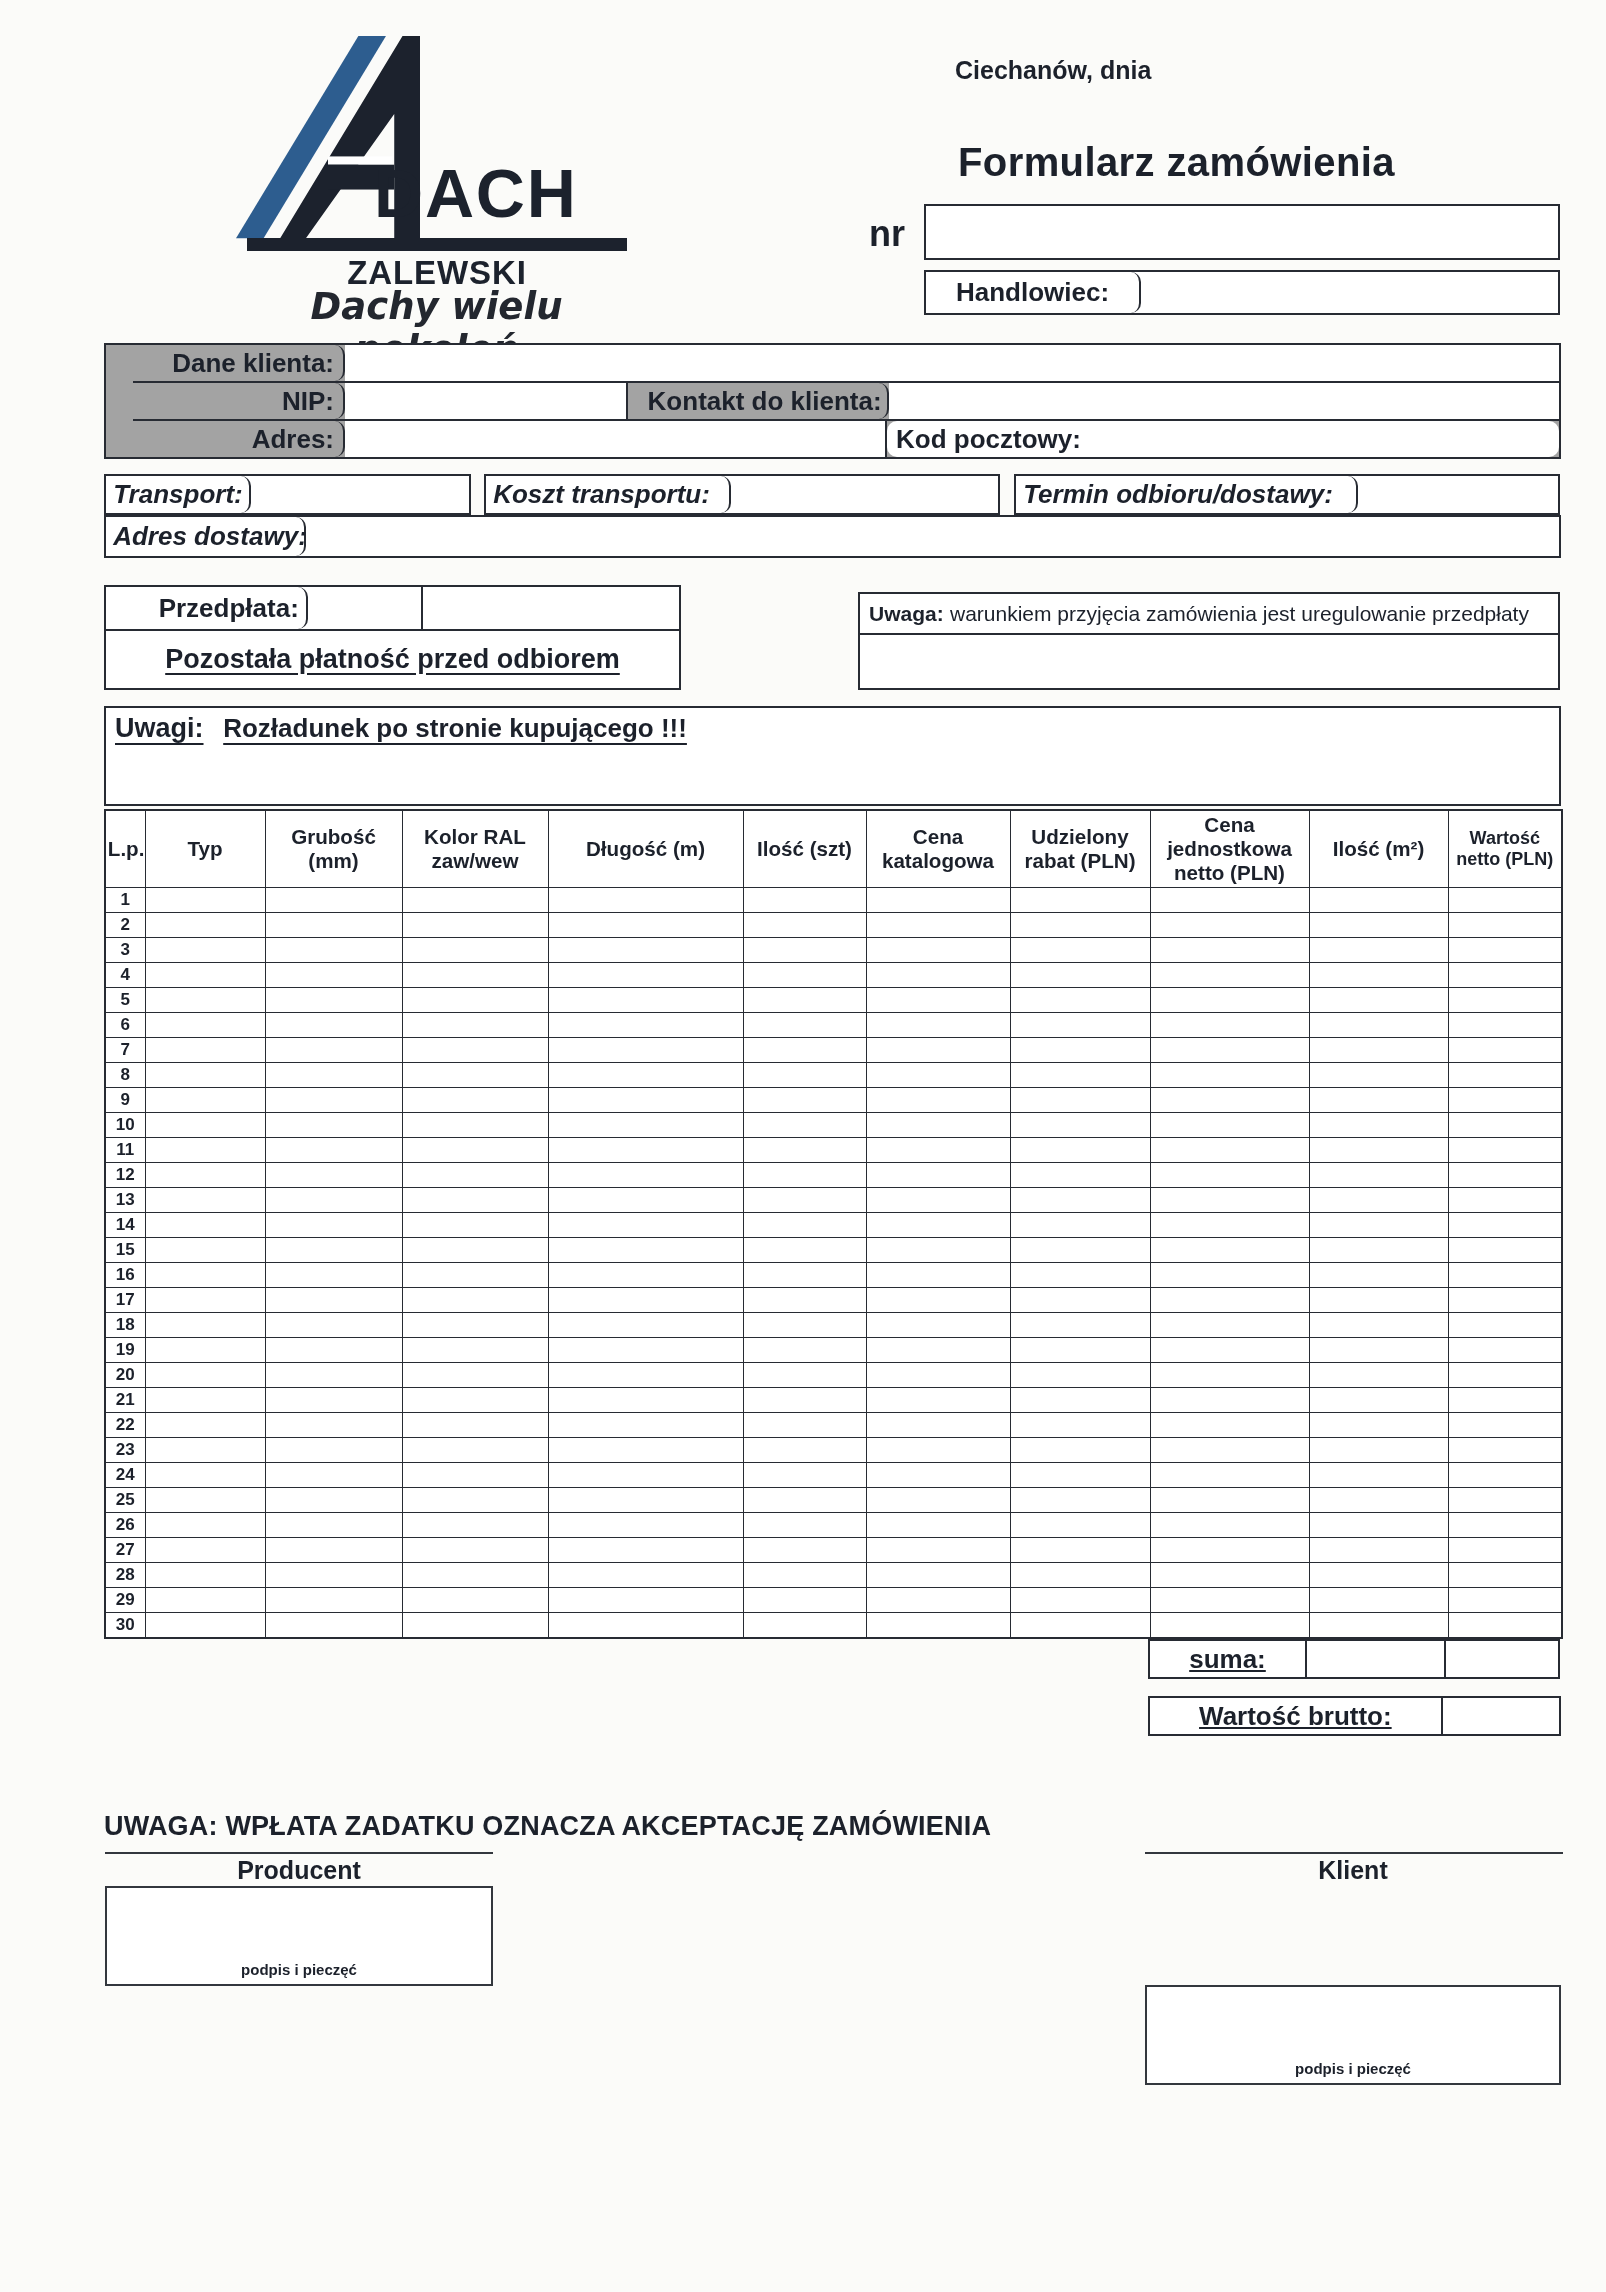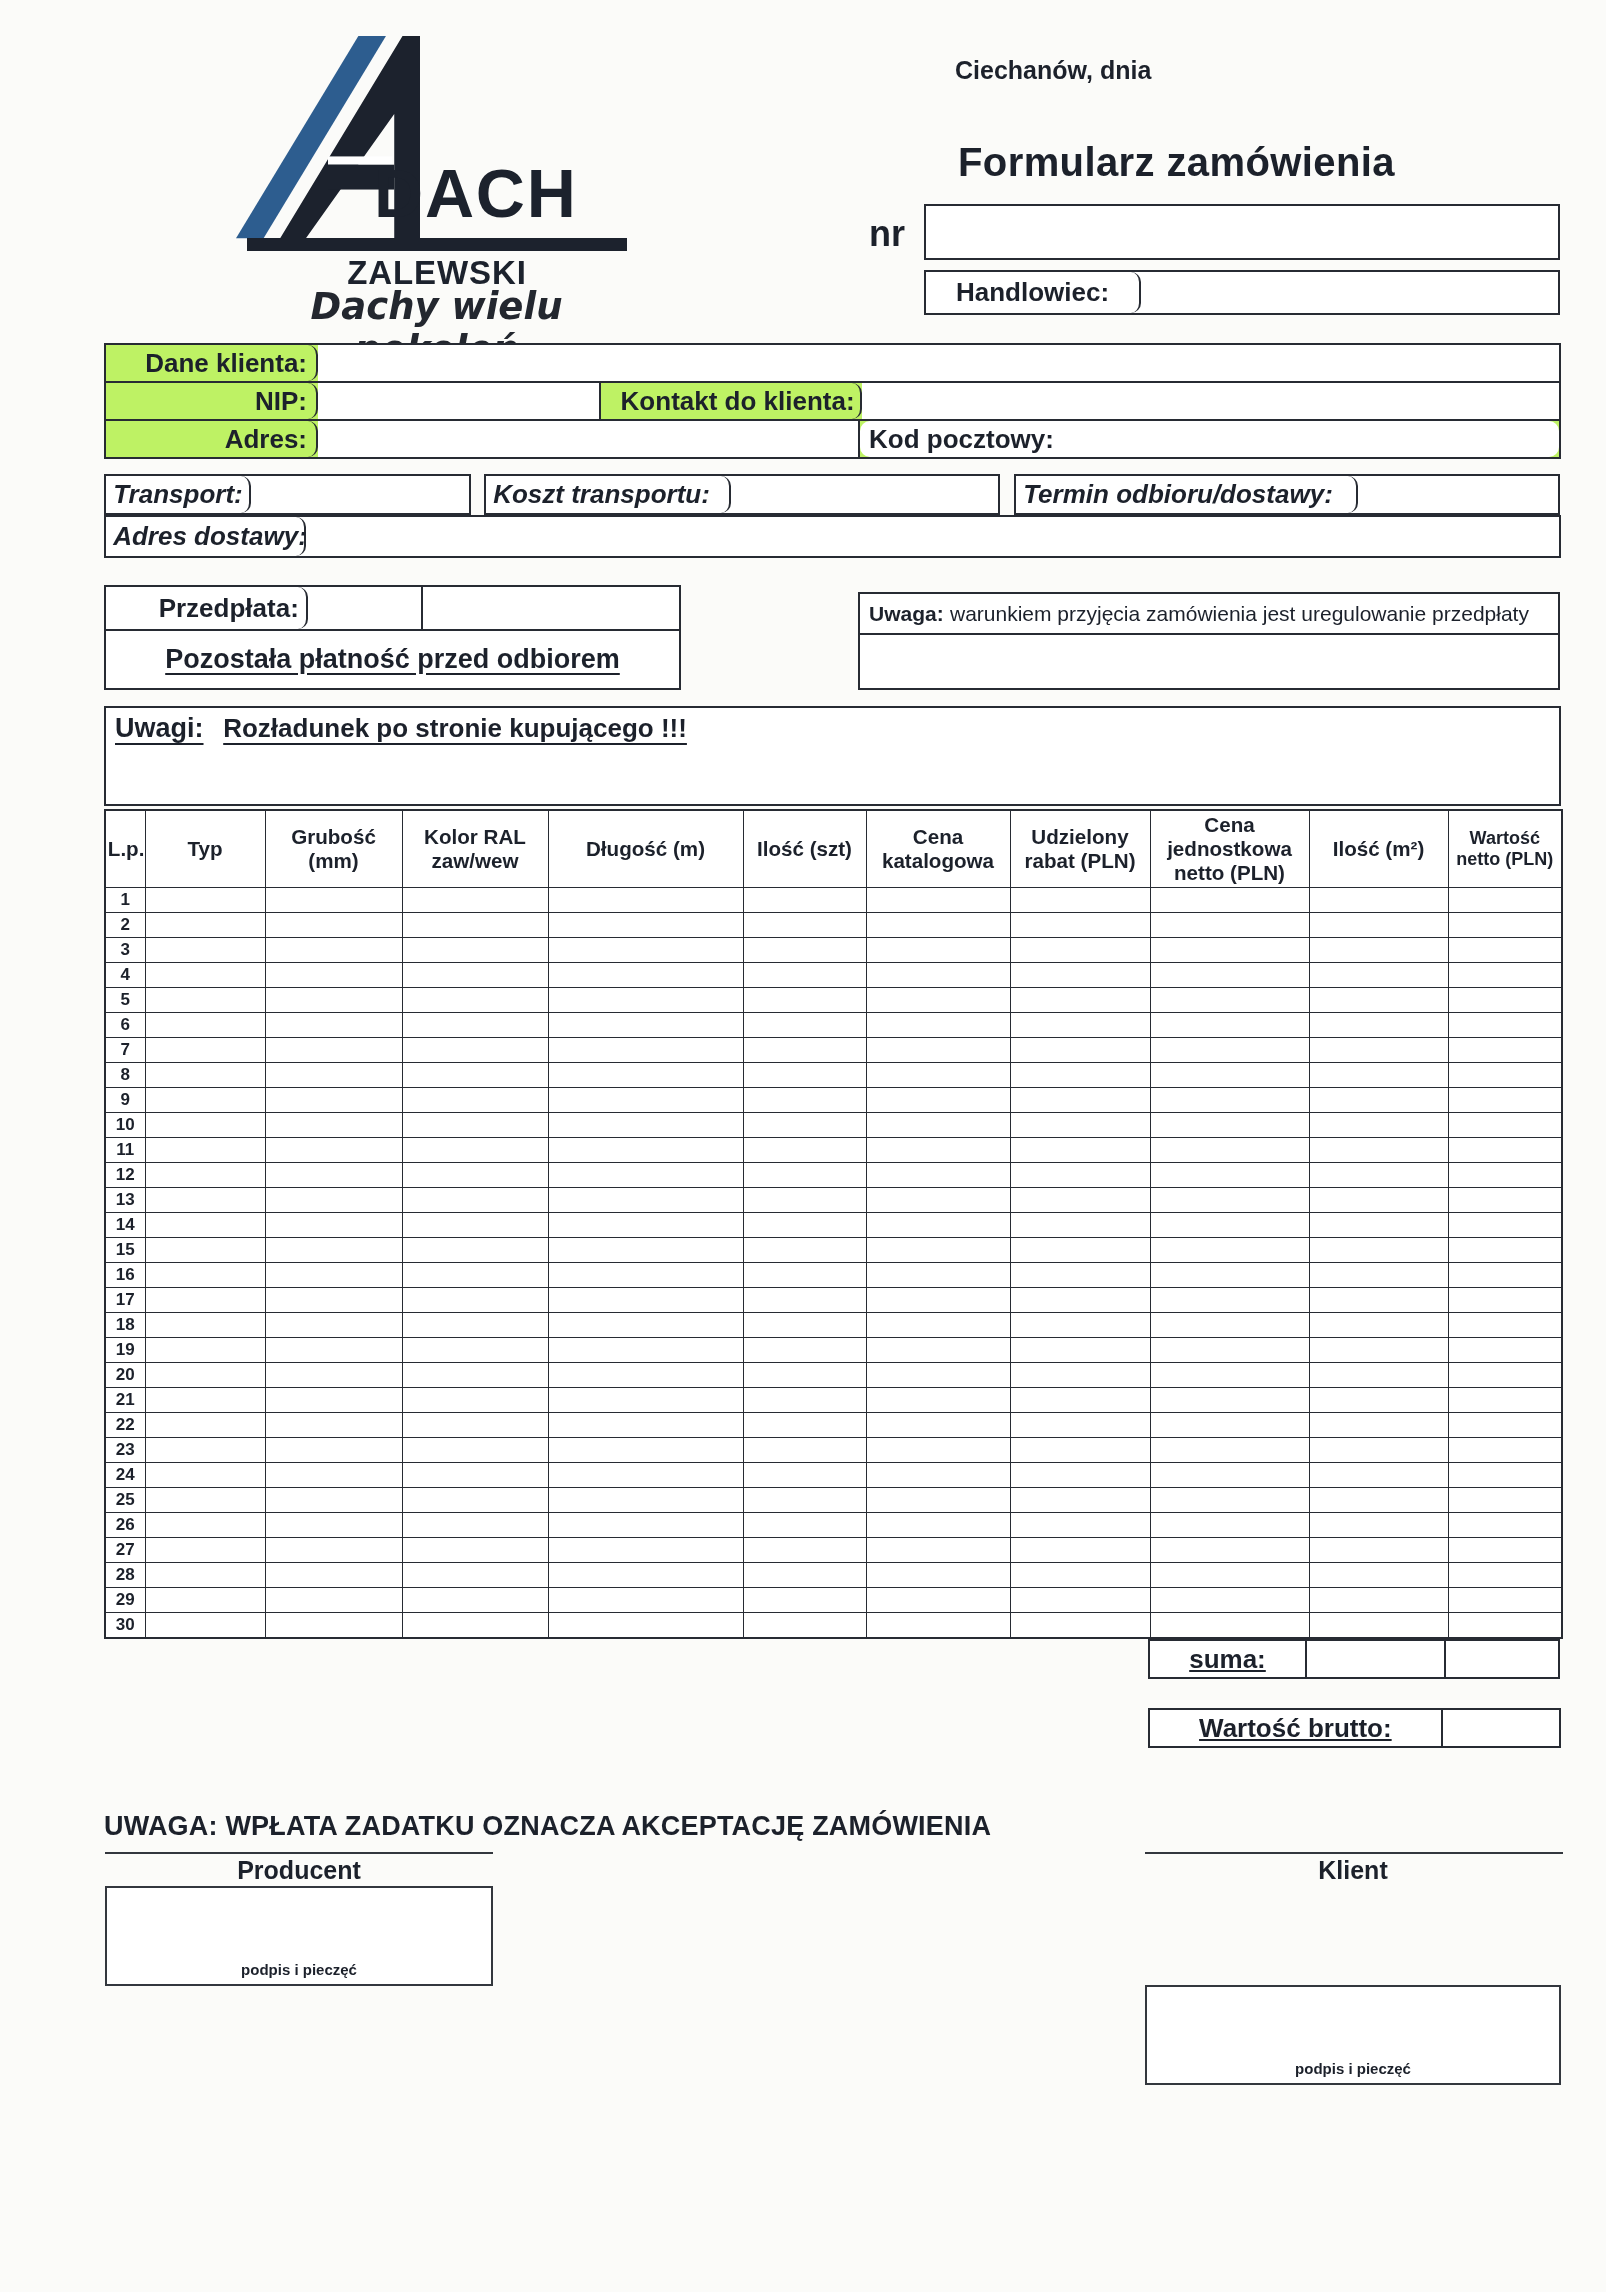--- a/index.html
+++ b/index.html
@@ -21,21 +21,21 @@
 
   
   #city-date{left:955px;top:56px;font-size:25px;font-weight:700;}
   #form-title{left:958px;top:140px;font-size:40px;font-weight:700;letter-spacing:0.4px;}
   #nr-label{left:869px;top:213px;font-size:36px;font-weight:700;}
   #nr-box{left:924px;top:204px;width:636px;height:56px;}
   #handlowiec-box{left:924px;top:270px;width:636px;height:45px;display:flex;}
   #handlowiec-box .hcell{width:213px;border-right:2.2px solid #272b33;display:flex;align-items:center;justify-content:center;}
 
   
-  #client-table{left:104px;top:343px;width:1457px;background:#bef264;border:2.7px solid #272b33;box-sizing:border-box;}
+  #client-table{left:104px;top:343px;width:1457px;background:#a3a3a3;border:2.7px solid #272b33;box-sizing:border-box;padding-left:27px;}
   .crow{display:flex;height:36px;align-items:stretch;border-bottom:2.2px solid #272b33;}
   .crow:last-child{border-bottom:none;}
   .crow .rlabel{display:flex;align-items:center;justify-content:flex-end;padding-right:9px;box-sizing:border-box;}
   .crow .llabel{display:flex;align-items:center;justify-content:flex-start;padding-left:9px;box-sizing:border-box;}
   .w-237{width:212px;} .w-603{width:540px;} .w-314{width:281px;} .w-291{width:261px;}
   .br{border-right:2.2px solid #272b33;}
 
   
   .tbox{background:#fff;border:2.7px solid #272b33;box-sizing:border-box;display:flex;align-items:stretch;font-style:italic;}
   .tbox .tl{display:flex;align-items:center;padding-left:7.2px;box-sizing:border-box;}
@@ -62,21 +62,21 @@
   #otable{border-collapse:collapse;table-layout:fixed;width:1457px;background:#fff;border:2.7px solid #272b33;}
   #otable th,#otable td{border:1.8px solid #272b33;padding:0;}
   #otable thead th{height:66px;font-size:20.6px;font-weight:700;text-align:center;vertical-align:middle;line-height:1.18;padding:1.8px;}
   #otable thead th:last-child{font-size:18px;}
   #otable tbody td{height:24px;}
   #otable td.rn{text-align:center;font-size:17px;font-weight:700;}
   .after-row{display:flex;margin-left:1044px;text-decoration:underline;}
   .after-row .acell{box-sizing:border-box;border:2.2px solid #272b33;background:#fff;height:40px;display:flex;align-items:center;justify-content:center;}
   .after-row .acell + .acell{margin-left:-2.2px;}
   .suma-label,.brutto-label{font-size:26px;font-weight:700;}
-  #brutto-row{margin-top:29px;}
+  #brutto-row{margin-top:17px;}
 
   #warning-note{left:104px;top:1811px;font-size:27px;font-weight:800;letter-spacing:0.2px;}
 
   .sig-line{border-top:2.7px solid #33373e;height:0;}
   .sig-title{text-align:center;font-size:25px;font-weight:700;}
   .sig-box{background:#fff;border:2.2px solid #33373e;box-sizing:border-box;position:relative;}
   .sig-caption{position:absolute;left:0;right:0;bottom:6.3px;text-align:center;font-size:15px;font-weight:700;}
 </style>
 </head>
 <body>

